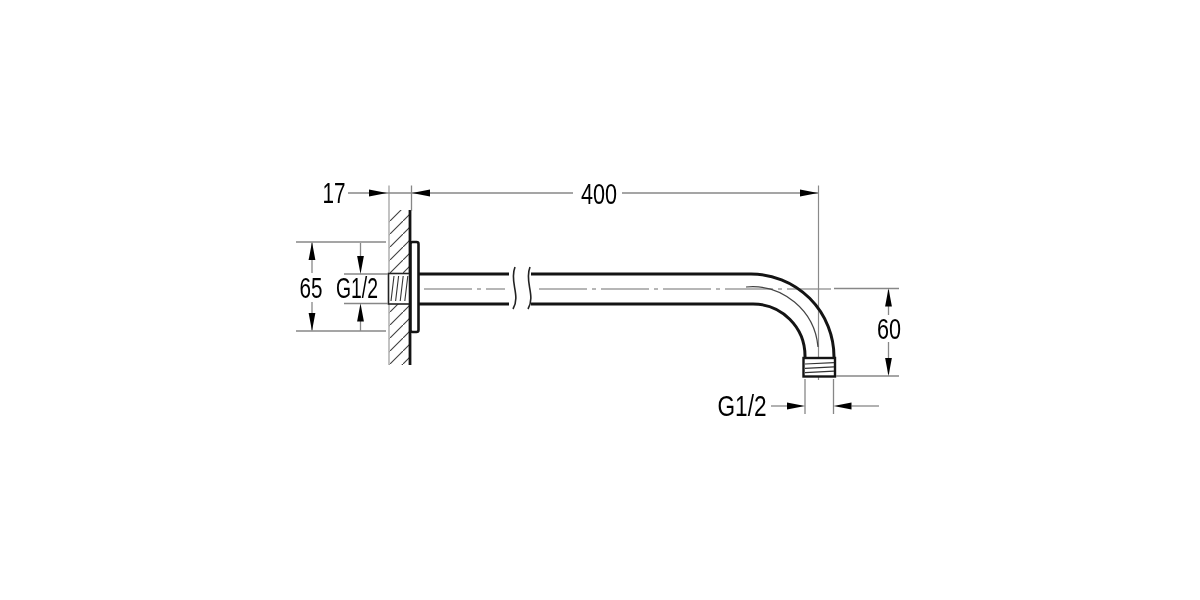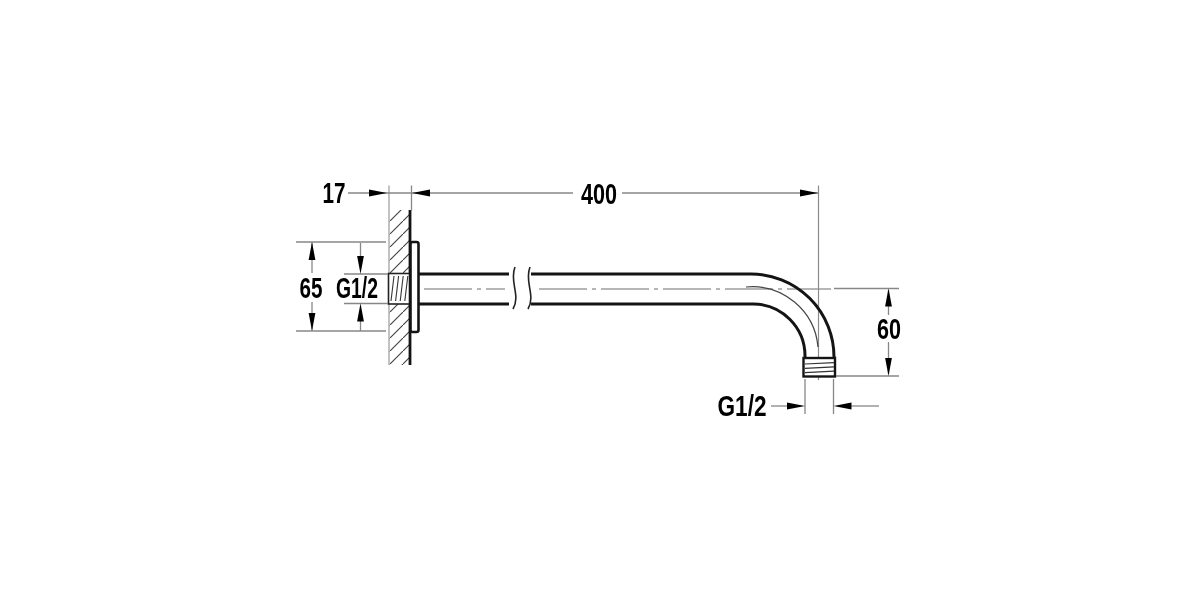--- a/index.html
+++ b/index.html
@@ -7,21 +7,20 @@
     padding: 0;
     background: #ffffff;
     font-family: "Liberation Sans", sans-serif;
   }
   #stage {
     position: relative;
     width: 1200px;
     height: 586px;
     background: #ffffff;
     overflow: hidden;
-    font-weight: bold;
   }
   svg text {
     font-family: "Liberation Sans", sans-serif;
     font-size: 29px;
     fill: #000000;
   }
 </style>
 </head>
 <body>
 

